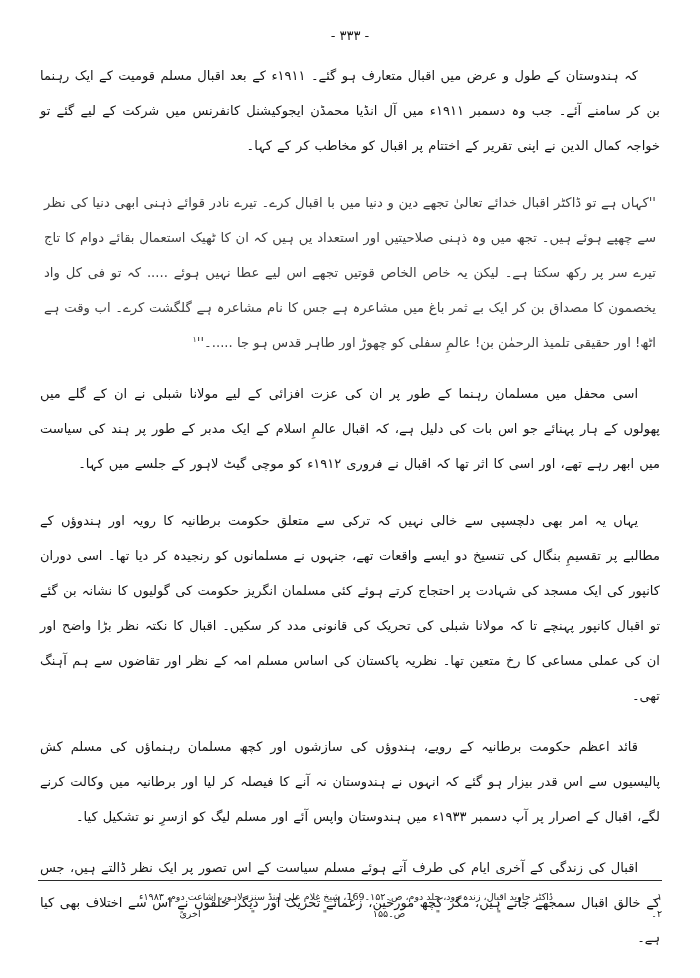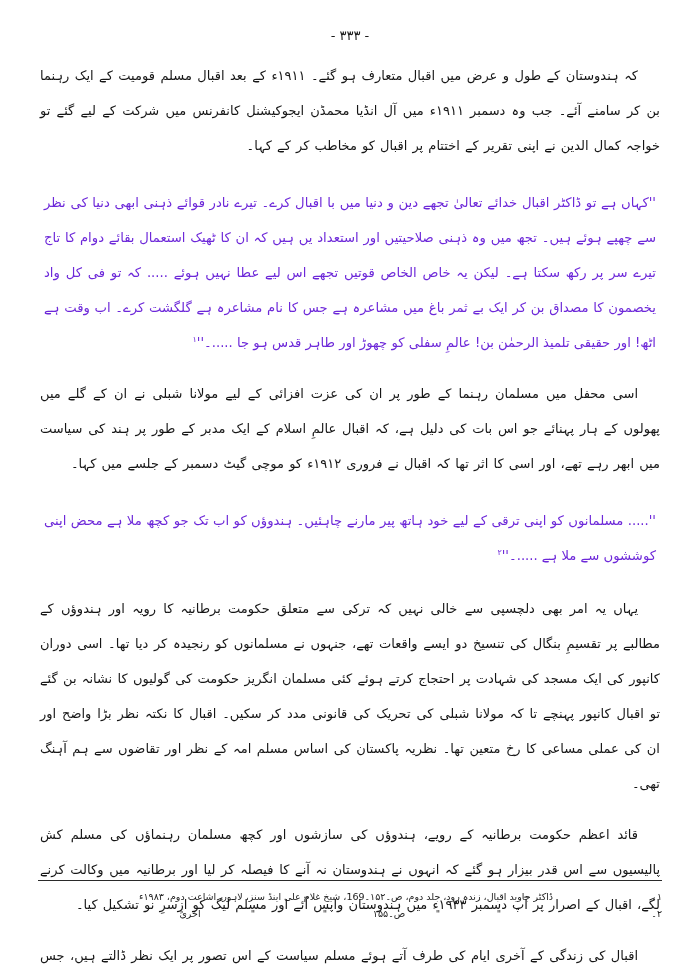--- a/index.html
+++ b/index.html
@@ -57,21 +57,21 @@
   }
 
   
   .quote-block {
     font-size: 13.2px;
     line-height: 35px;
     margin: 0 0 16px 0;
     padding-right: 4px;
     padding-left: 4px;
     text-indent: 0;
-    color: #6d28d9;
+    color: #404040;
   }
 
   .quote-block.short {
     margin-bottom: 18px;
   }
   .gap-sm { height: 6px; }
 
   sup.fn {
     font-size: 8px;
     vertical-align: super;
@@ -149,27 +149,24 @@
   <div class="text-column">
 
     <p class="para">کہ ہندوستان کے طول و عرض میں اقبال متعارف ہو گئے۔ ۱۹۱۱ء کے بعد اقبال مسلم قومیت کے ایک رہنما بن کر سامنے آئے۔ جب وہ دسمبر ۱۹۱۱ء میں آل انڈیا محمڈن ایجوکیشنل کانفرنس میں شرکت کے لیے گئے تو خواجہ کمال الدین نے اپنی تقریر کے اختتام پر اقبال کو مخاطب کر کے کہا۔</p>
 
     <div class="gap-sm"></div>
 
     <div class="quote-block">
       <span>''کہاں ہے تو ڈاکٹر اقبال خدائے تعالیٰ تجھے دین و دنیا میں با اقبال کرے۔ تیرے نادر قوائے ذہنی ابھی دنیا کی نظر سے چھپے ہوئے ہیں۔ تجھ میں وہ ذہنی صلاحیتیں اور استعداد یں ہیں کہ ان کا ٹھیک استعمال بقائے دوام کا تاج تیرے سر پر رکھ سکتا ہے۔ لیکن یہ خاص الخاص قوتیں تجھے اس لیے عطا نہیں ہوئے ..... کہ تو فی کل واد یخصمون کا مصداق بن کر ایک بے ثمر باغ میں مشاعرہ ہے جس کا نام مشاعرہ ہے گلگشت کرے۔ اب وقت ہے اٹھ! اور حقیقی تلمیذ الرحمٰن بن! عالمِ سفلی کو چھوڑ اور طاہر قدس ہو جا .....۔''</span><sup class="fn">۱</sup>
     </div>
 
-    <p class="para">اسی محفل میں مسلمان رہنما کے طور پر ان کی عزت افزائی کے لیے مولانا شبلی نے ان کے گلے میں پھولوں کے ہار پہنائے جو اس بات کی دلیل ہے، کہ اقبال عالمِ اسلام کے ایک مدبر کے طور پر ہند کی سیاست میں ابھر رہے تھے، اور اسی کا اثر تھا کہ اقبال نے فروری ۱۹۱۲ء کو موچی گیٹ دسمبر کے جلسے میں کہا۔</p>
+    <p class="para">اسی محفل میں مسلمان رہنما کے طور پر ان کی عزت افزائی کے لیے مولانا شبلی نے ان کے گلے میں پھولوں کے ہار پہنائے جو اس بات کی دلیل ہے، کہ اقبال عالمِ اسلام کے ایک مدبر کے طور پر ہند کی سیاست میں ابھر رہے تھے، اور اسی کا اثر تھا کہ اقبال نے فروری ۱۹۱۲ء کو موچی گیٹ لاہور کے جلسے میں کہا۔</p>
 
     <div class="gap-sm"></div>
 
-    <div class="quote-block short">
-      <span>''..... مسلمانوں کو اپنی ترقی کے لیے خود ہاتھ پیر مارنے چاہئیں۔ ہندوؤں کو اب تک جو کچھ ملا ہے محض اپنی کوششوں سے ملا ہے .....۔''</span><sup class="fn">۲</sup>
-    </div>
 
     <p class="para">یہاں یہ امر بھی دلچسپی سے خالی نہیں کہ ترکی سے متعلق حکومت برطانیہ کا رویہ اور ہندوؤں کے مطالبے پر تقسیمِ بنگال کی تنسیخ دو ایسے واقعات تھے، جنہوں نے مسلمانوں کو رنجیدہ کر دیا تھا۔ اسی دوران کانپور کی ایک مسجد کی شہادت پر احتجاج کرتے ہوئے کئی مسلمان انگریز حکومت کی گولیوں کا نشانہ بن گئے تو اقبال کانپور پہنچے تا کہ مولانا شبلی کی تحریک کی قانونی مدد کر سکیں۔ اقبال کا نکتہ نظر بڑا واضح اور ان کی عملی مساعی کا رخ متعین تھا۔ نظریہ پاکستان کی اساس مسلم امہ کے نظر اور تقاضوں سے ہم آہنگ تھی۔</p>
 
     <p class="para">قائد اعظم حکومت برطانیہ کے رویے، ہندوؤں کی سازشوں اور کچھ مسلمان رہنماؤں کی مسلم کش پالیسیوں سے اس قدر بیزار ہو گئے کہ انہوں نے ہندوستان نہ آنے کا فیصلہ کر لیا اور برطانیہ میں وکالت کرنے لگے، اقبال کے اصرار پر آپ دسمبر ۱۹۳۳ء میں ہندوستان واپس آئے اور مسلم لیگ کو ازسرِ نو تشکیل کیا۔</p>
 
     <p class="para">اقبال کی زندگی کے آخری ایام کی طرف آتے ہوئے مسلم سیاست کے اس تصور پر ایک نظر ڈالتے ہیں، جس کے خالق اقبال سمجھے جاتے ہیں، مگر کچھ مورخین، زعمائے تحریک اور دیگر حلقوں نے اس سے اختلاف بھی کیا ہے۔</p>
 
   </div>
 
   <div class="footnote-rule"></div>

